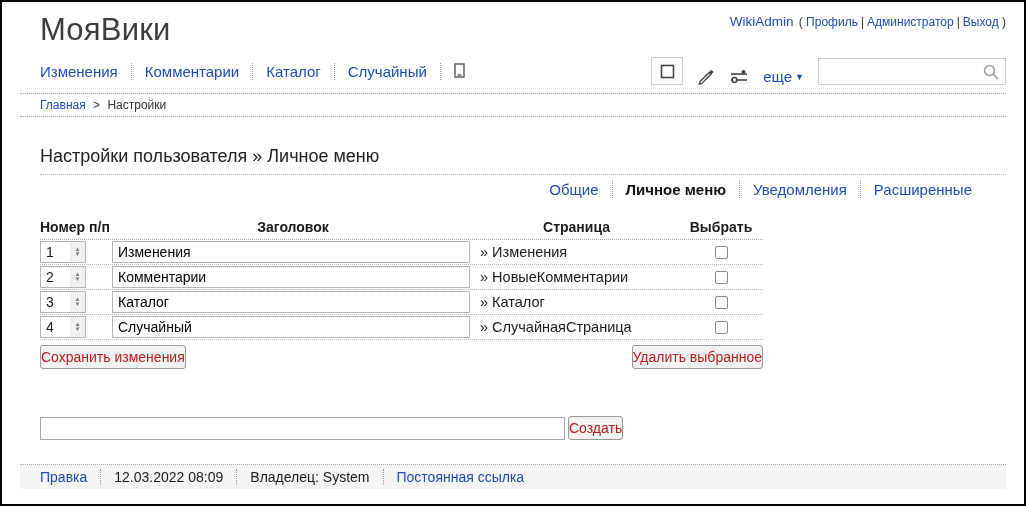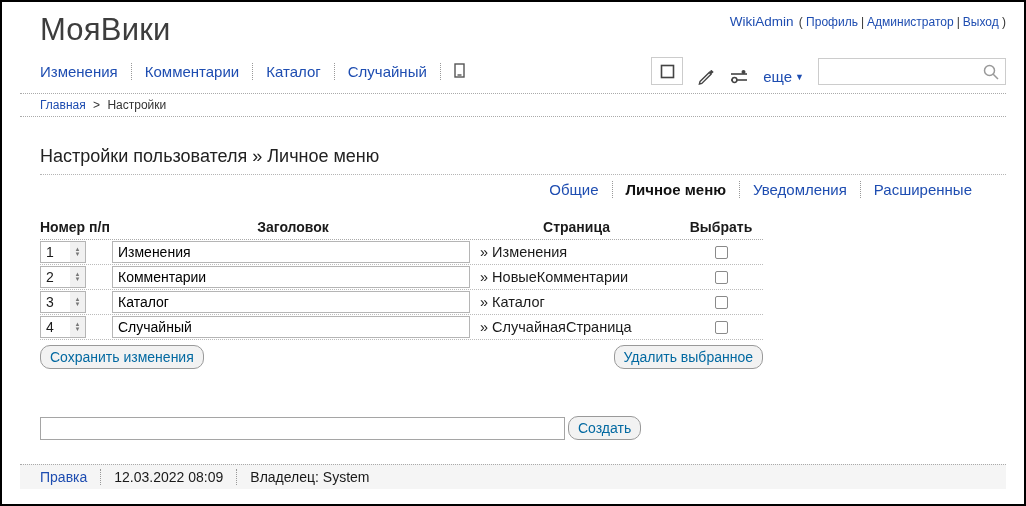--- a/index.html
+++ b/index.html
@@ -47,21 +47,21 @@
   .t-head .h-num { text-align:left; }
   .t-head .h-title, .t-head .h-page, .t-head .h-check { text-align:center; }
   .t-row { display:grid; grid-template-columns:72px 362px 205px 84px; align-items:center; height:25px; border-bottom:1px dotted #bbb; }
   .num-input { width:46px; height:22px; border:1px solid #b5b5b5; background:#fff; display:flex; align-items:center; justify-content:space-between; padding-left:5px; cursor:text; }
   .spinner { width:15px; height:20px; background:#f1f1f1; display:flex; flex-direction:column; align-items:center; justify-content:center; font-size:6px; color:#777; line-height:5px; cursor:pointer; }
   .title-input { width:358px; height:22px; border:1px solid #b5b5b5; padding:0 5px; font-size:14px; font-family:"Liberation Sans",sans-serif; outline:none; }
   .page-cell { padding-left:6px; font-size:14.5px; }
   .check-cell { display:flex; justify-content:center; }
   .checkbox { width:13px; height:13px; border:1.5px solid #8a8a8a; border-radius:2px; background:#fff; cursor:pointer; }
 
-  .btn { background:#f2f2f2; border:1px solid #999; border-radius:10px; font-size:14px; font-family:"Liberation Sans",sans-serif; padding:3px 9px; color:#0369a1; cursor:pointer; }
+  .btn { background:#f2f2f2; border:1px solid #999; border-radius:3px; font-size:14px; font-family:"Liberation Sans",sans-serif; padding:3px 0; color:#b91c1c; cursor:pointer; }
   .table-buttons { width:723px; display:flex; justify-content:space-between; margin-top:5px; }
 
   .add-section { margin-top:47px; }
   .add-label { font-size:14.5px; }
   .add-row { display:flex; align-items:center; gap:3px; margin-top:7px; }
   .add-input { width:525px; height:23px; border:1px solid #a5a5a5; padding:0 5px; font-size:14px; outline:none; }
 
   
   .footer-bar { margin-top:24px; background:#f5f5f5; border-top:1px dotted #aaa; display:flex; align-items:center; padding:4px 0 4px 20px; font-size:14px; }
   .footer-bar .f-item { padding:0 13px; border-right:1px dotted #999; }
@@ -239,15 +239,16 @@
         <input class="add-input" type="text" value="" style="">
         <button class="btn">Создать</button>
       </div>
     </div>
   </div>
 
   <div class="footer-bar">
     <a class="f-item">Правка</a>
     <span class="f-item">12.03.2022 08:09</span>
     <span class="f-item">Владелец: System</span>
+    <a class="f-item">Постоянная ссылка</a>
   </div>
 
 </div>
 
 </body></html>

